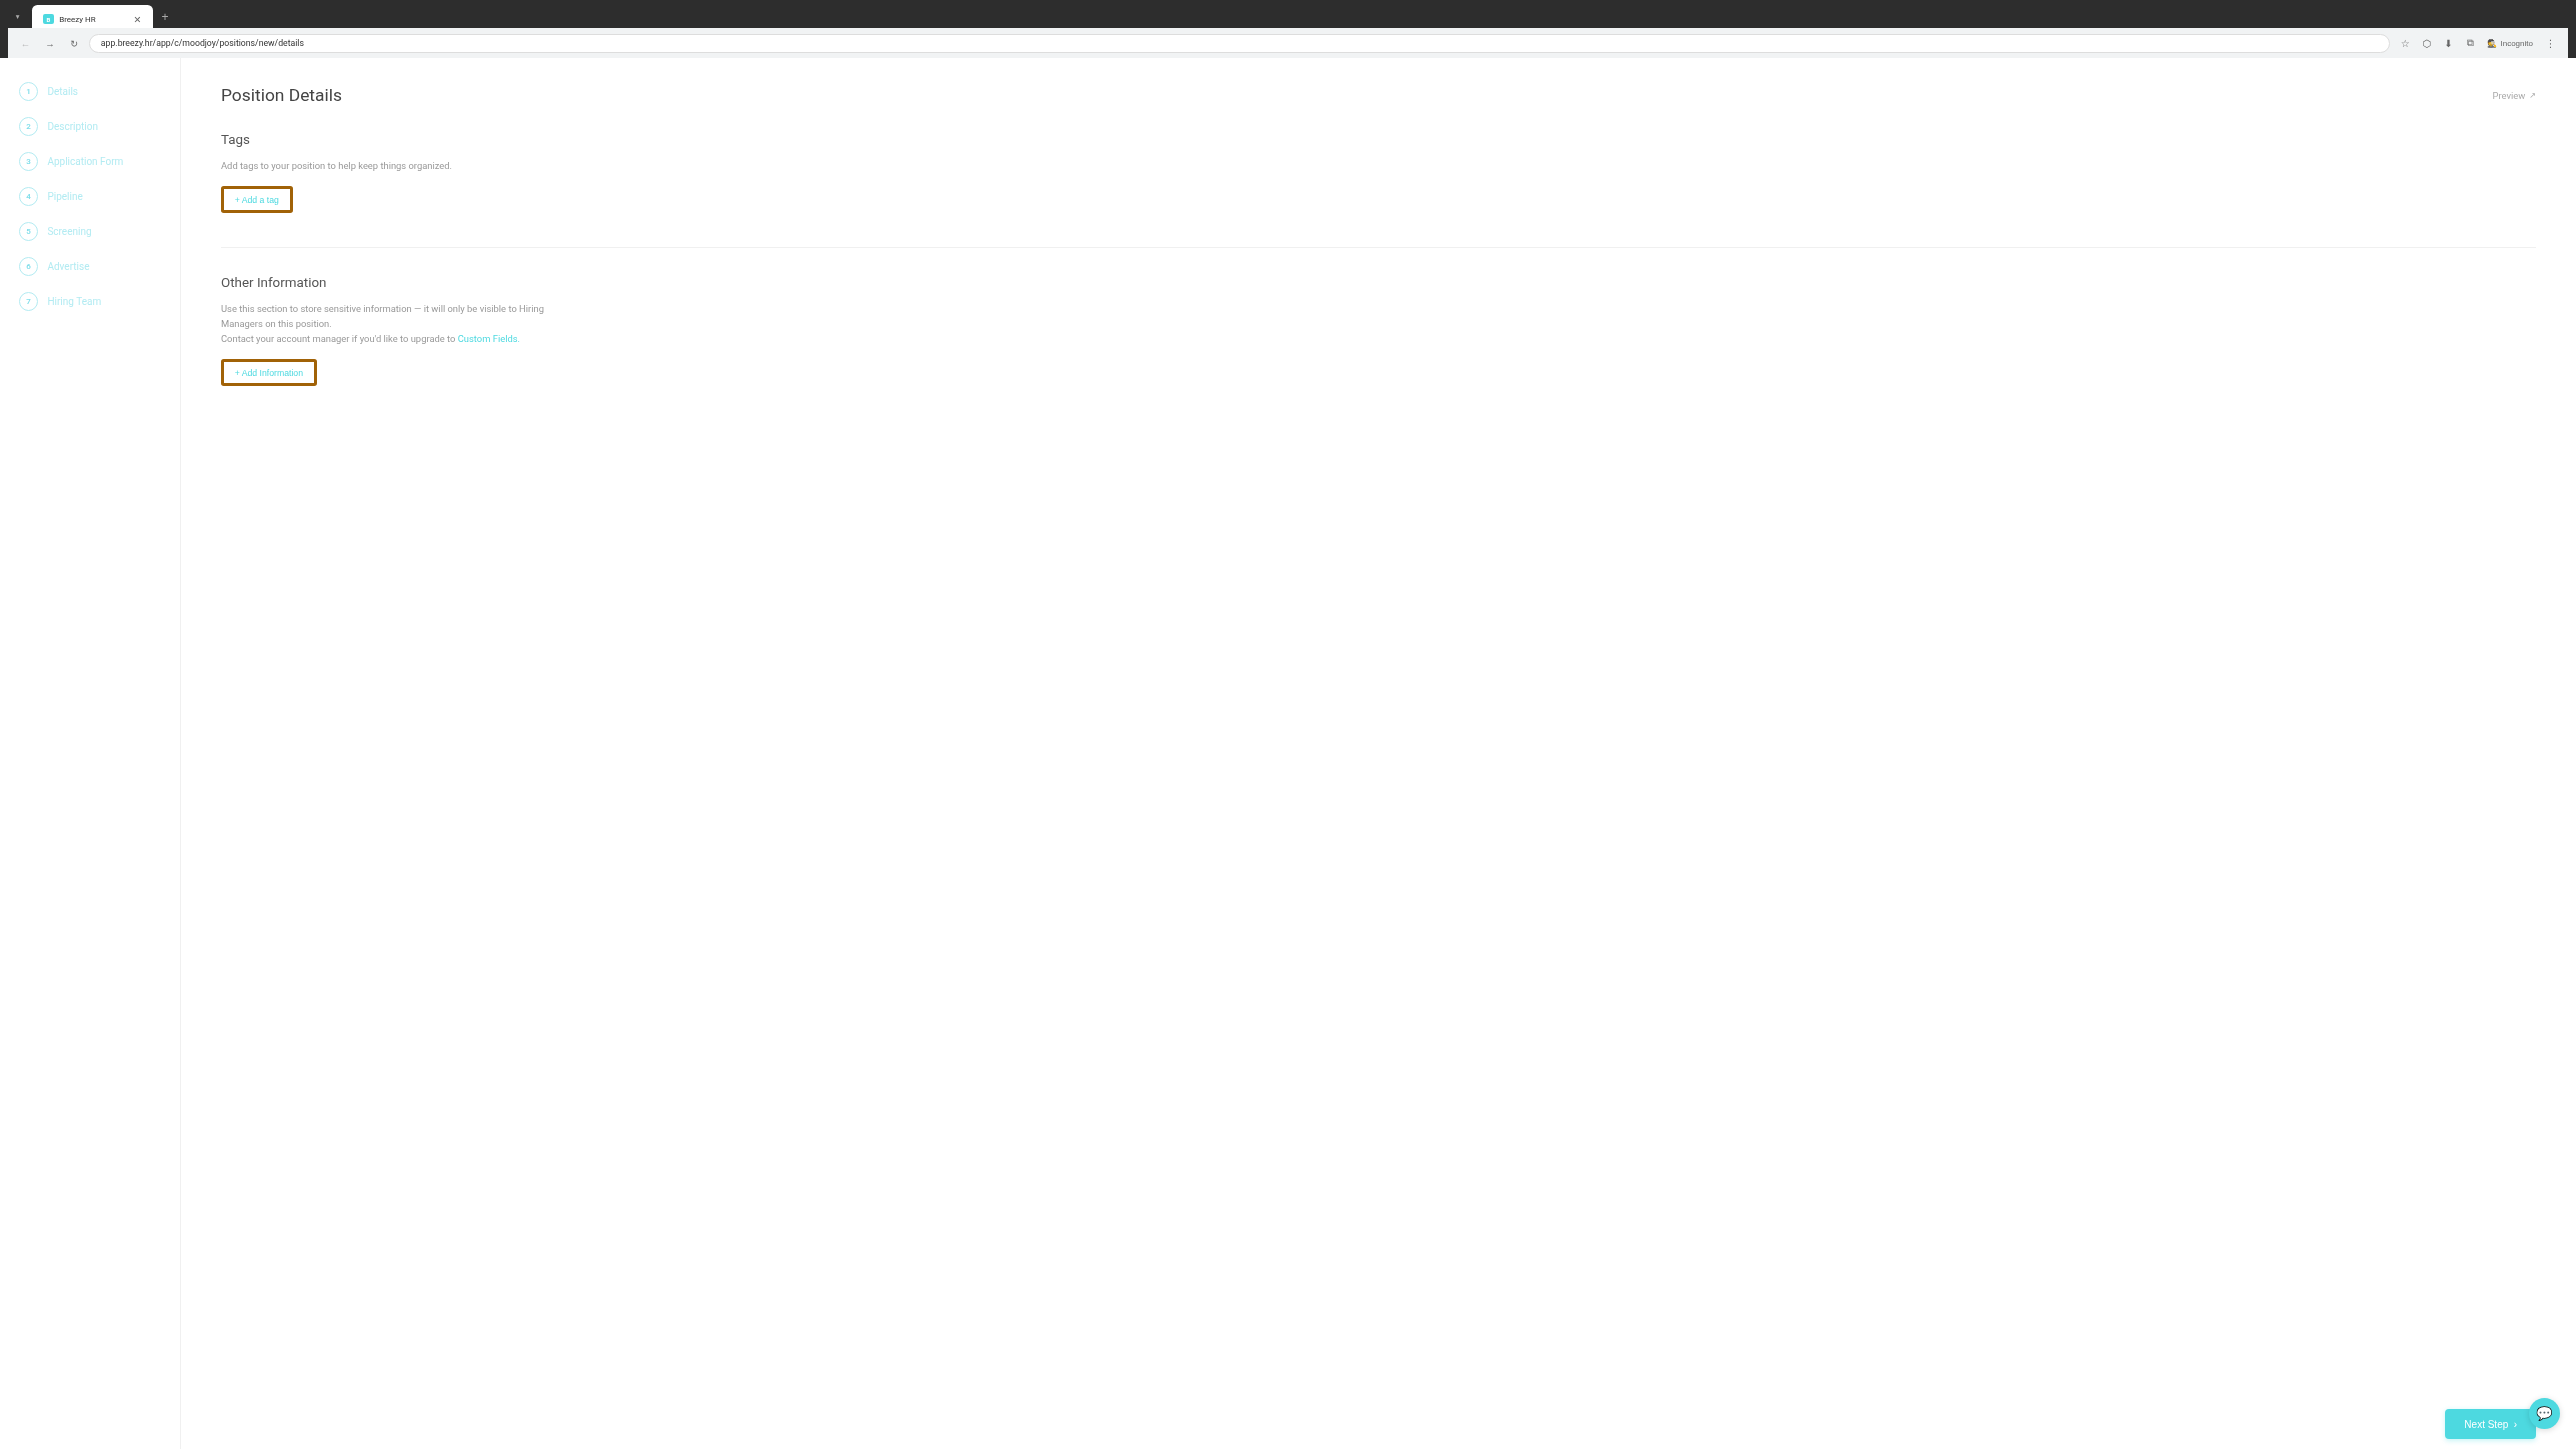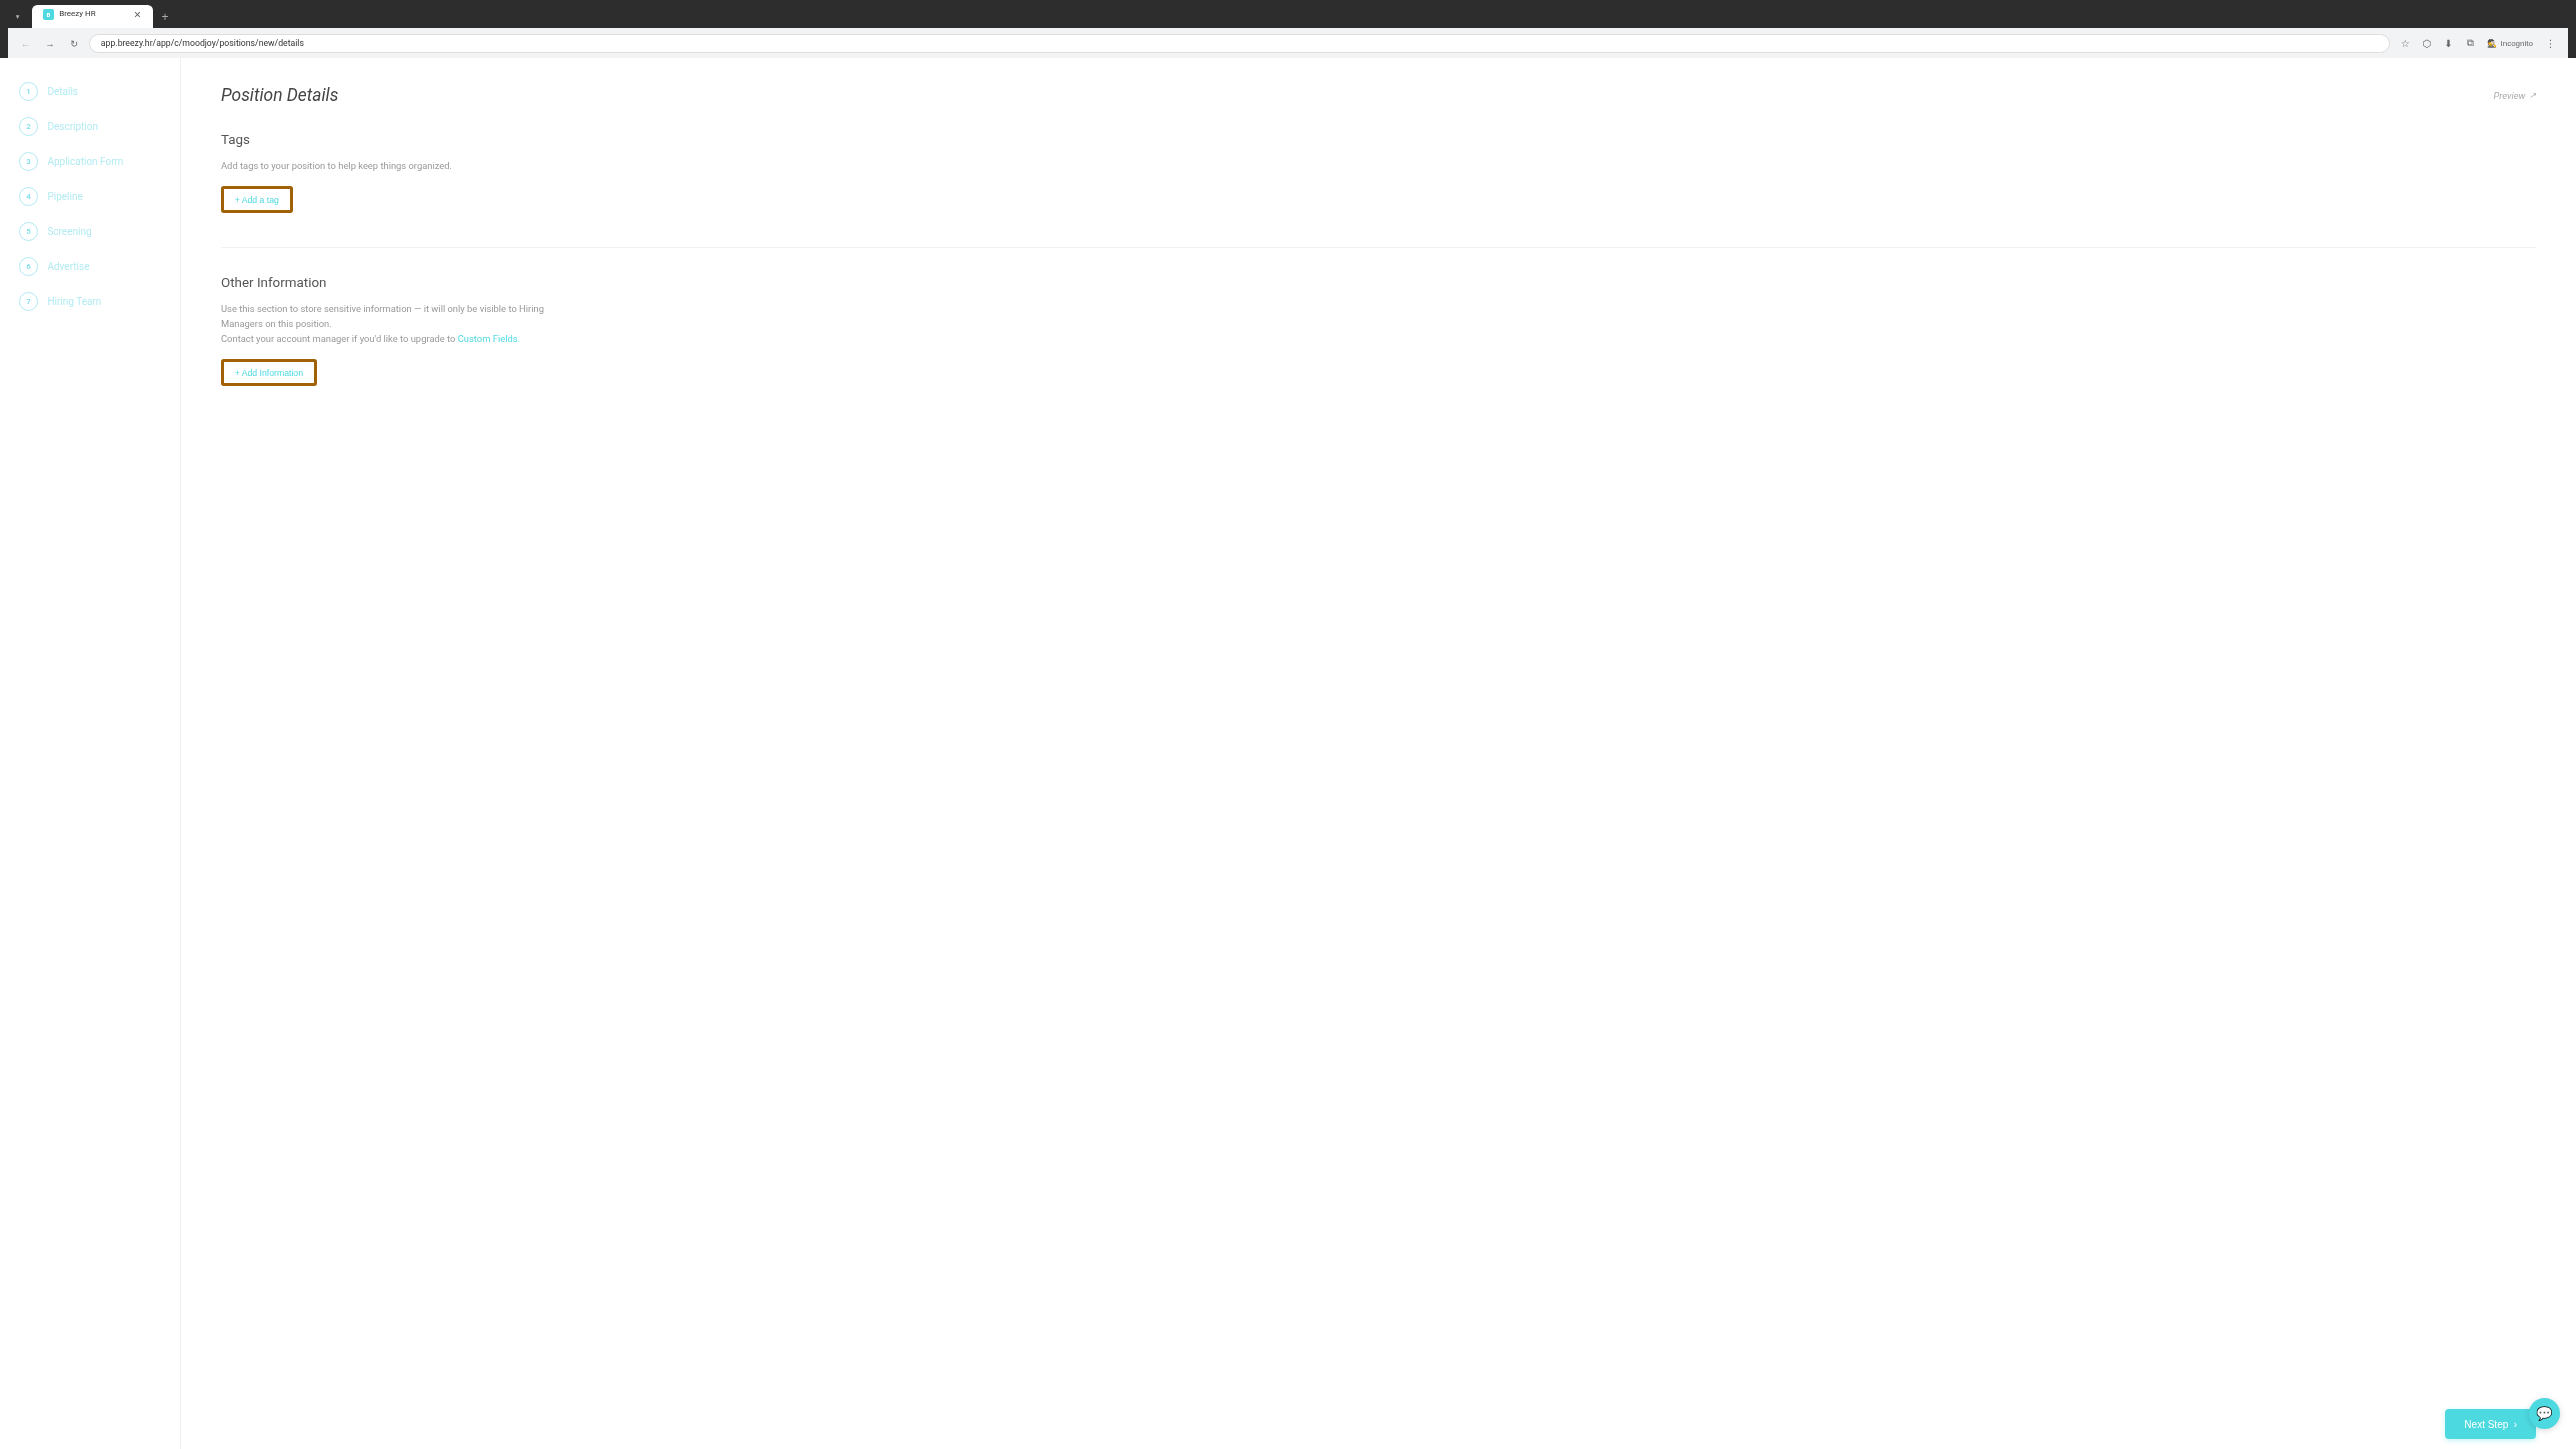--- a/index.html
+++ b/index.html
@@ -28,21 +28,21 @@
       display: flex;
       align-items: flex-end;
       gap: 2.7px;
     }
 
     .browser-tab {
       background: #fff;
       border-radius: 5.4px 5.4px 0 0;
       padding: 4px 10.7px;
       display: flex;
-      align-items: flex-start;
+      align-items: flex-end;
       gap: 5.4px;
       min-width: 121px;
       max-width: 148px;
       height: 23px;
     }
 
     .tab-favicon {
       width: 10.7px;
       height: 10.7px;
       background: #4dd9e0;
@@ -216,21 +216,20 @@
       overflow-y: auto;
       padding: 27px 40px;
       position: relative;
     }
 
     .page-header {
       display: flex;
       justify-content: space-between;
       align-items: center;
       margin-bottom: 27px;
-      font-style: italic;
     }
 
     .page-title {
       font-size: 17.4px;
       font-weight: 400;
       color: #444;
     }
 
     .preview-link {
       display: flex;

